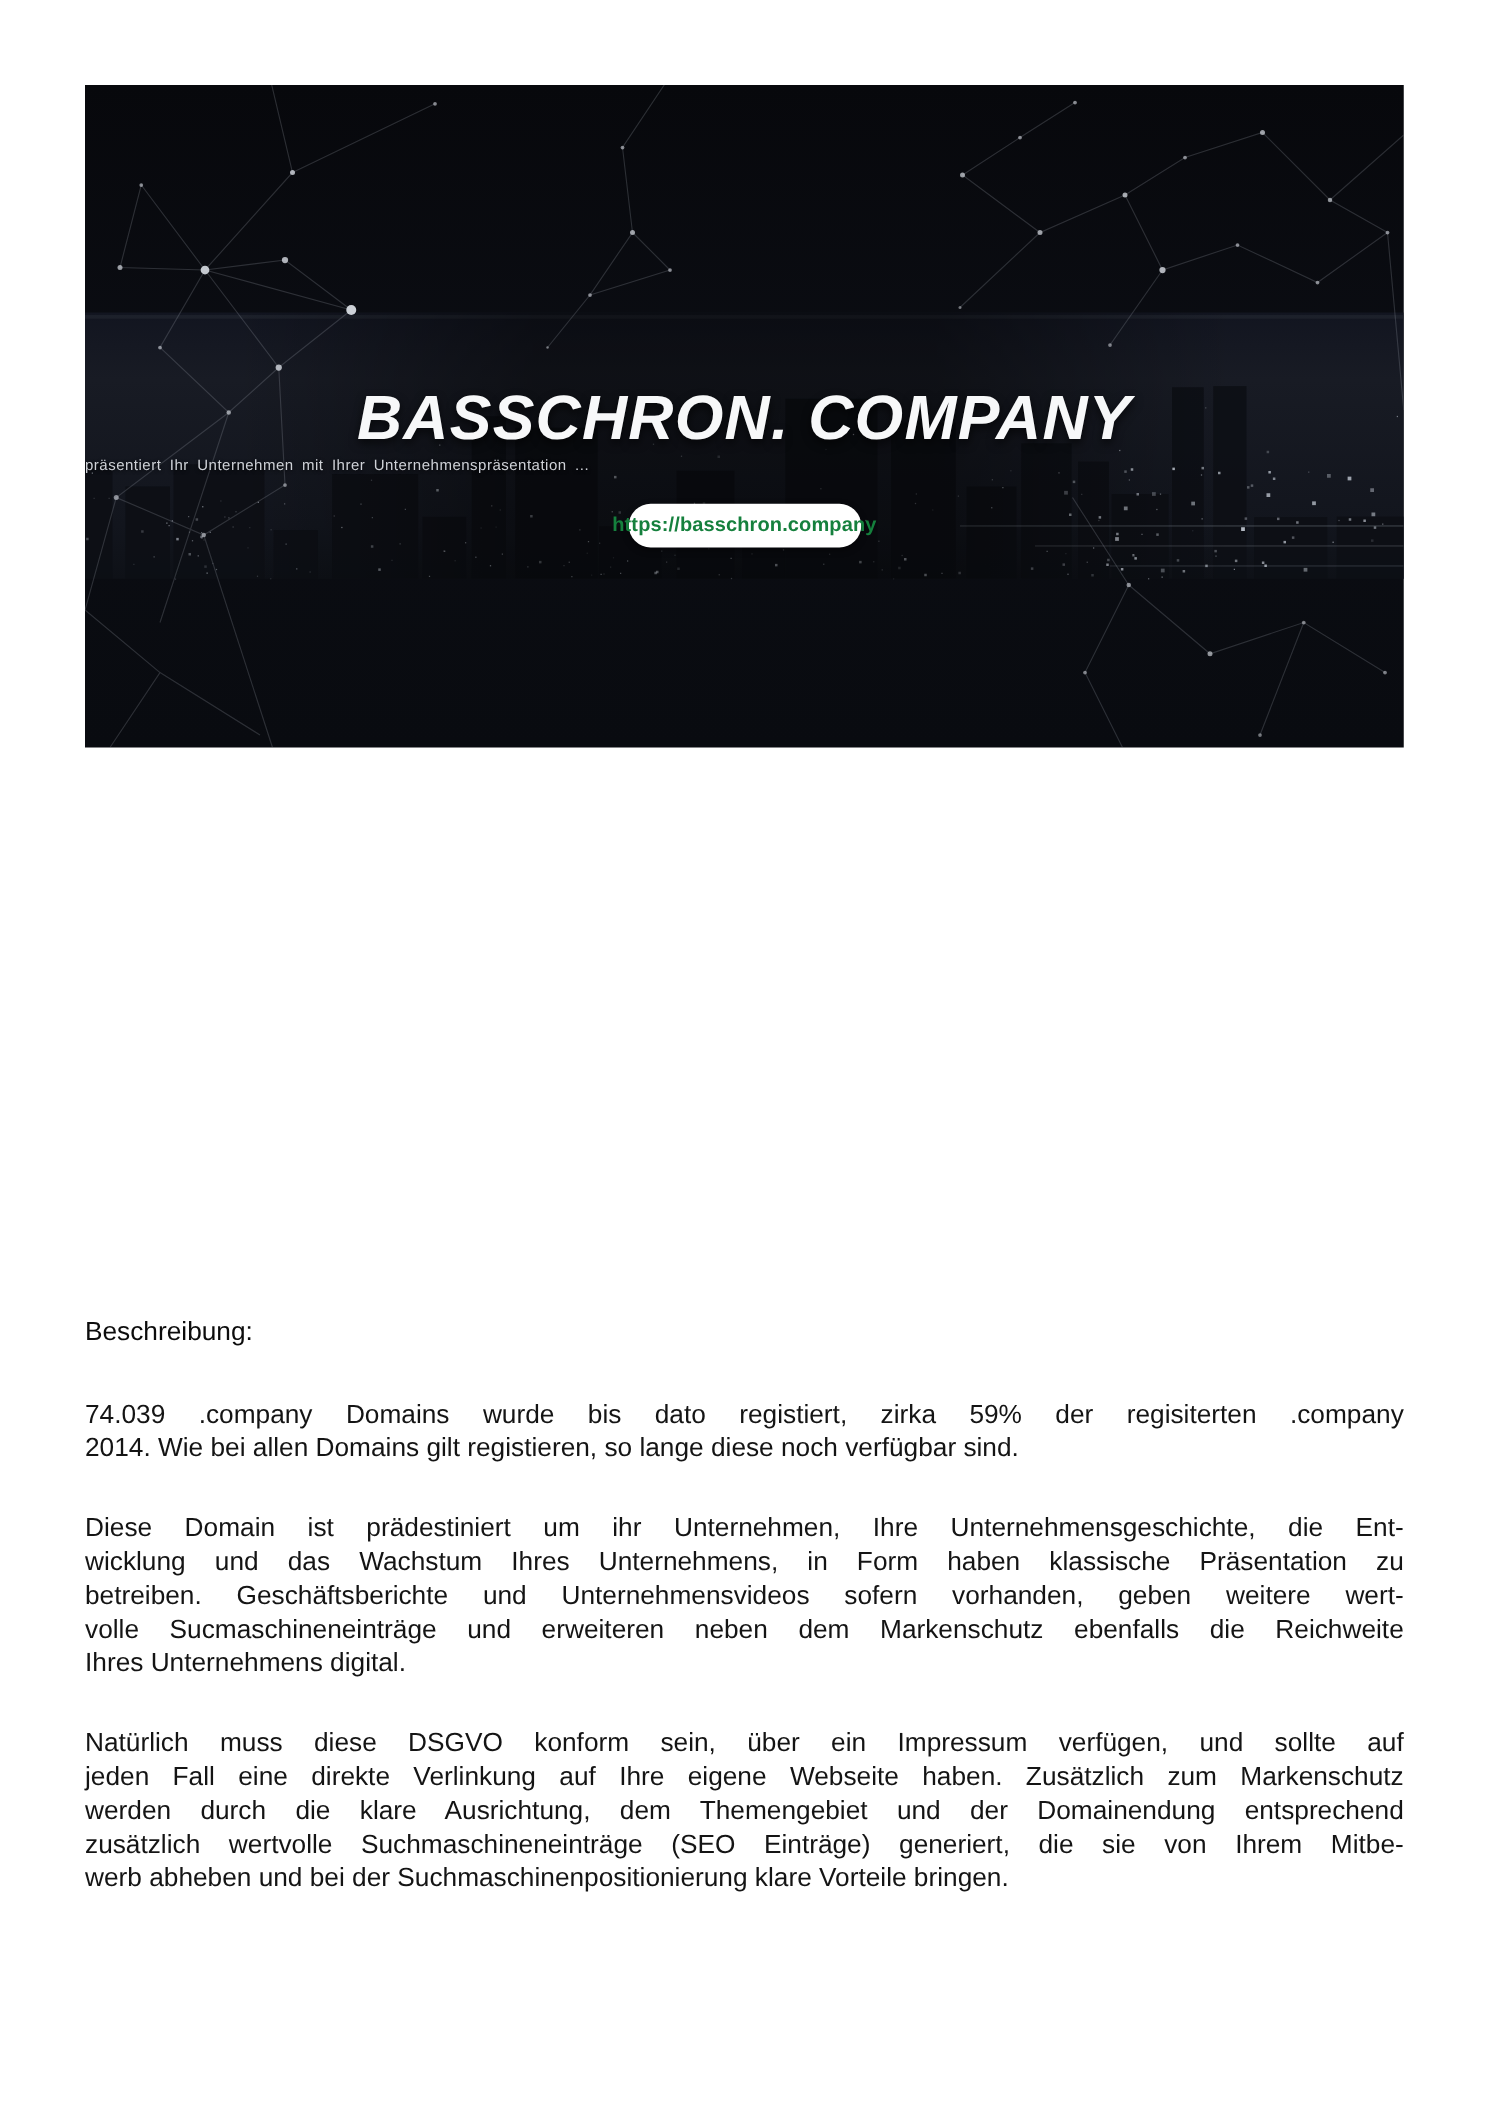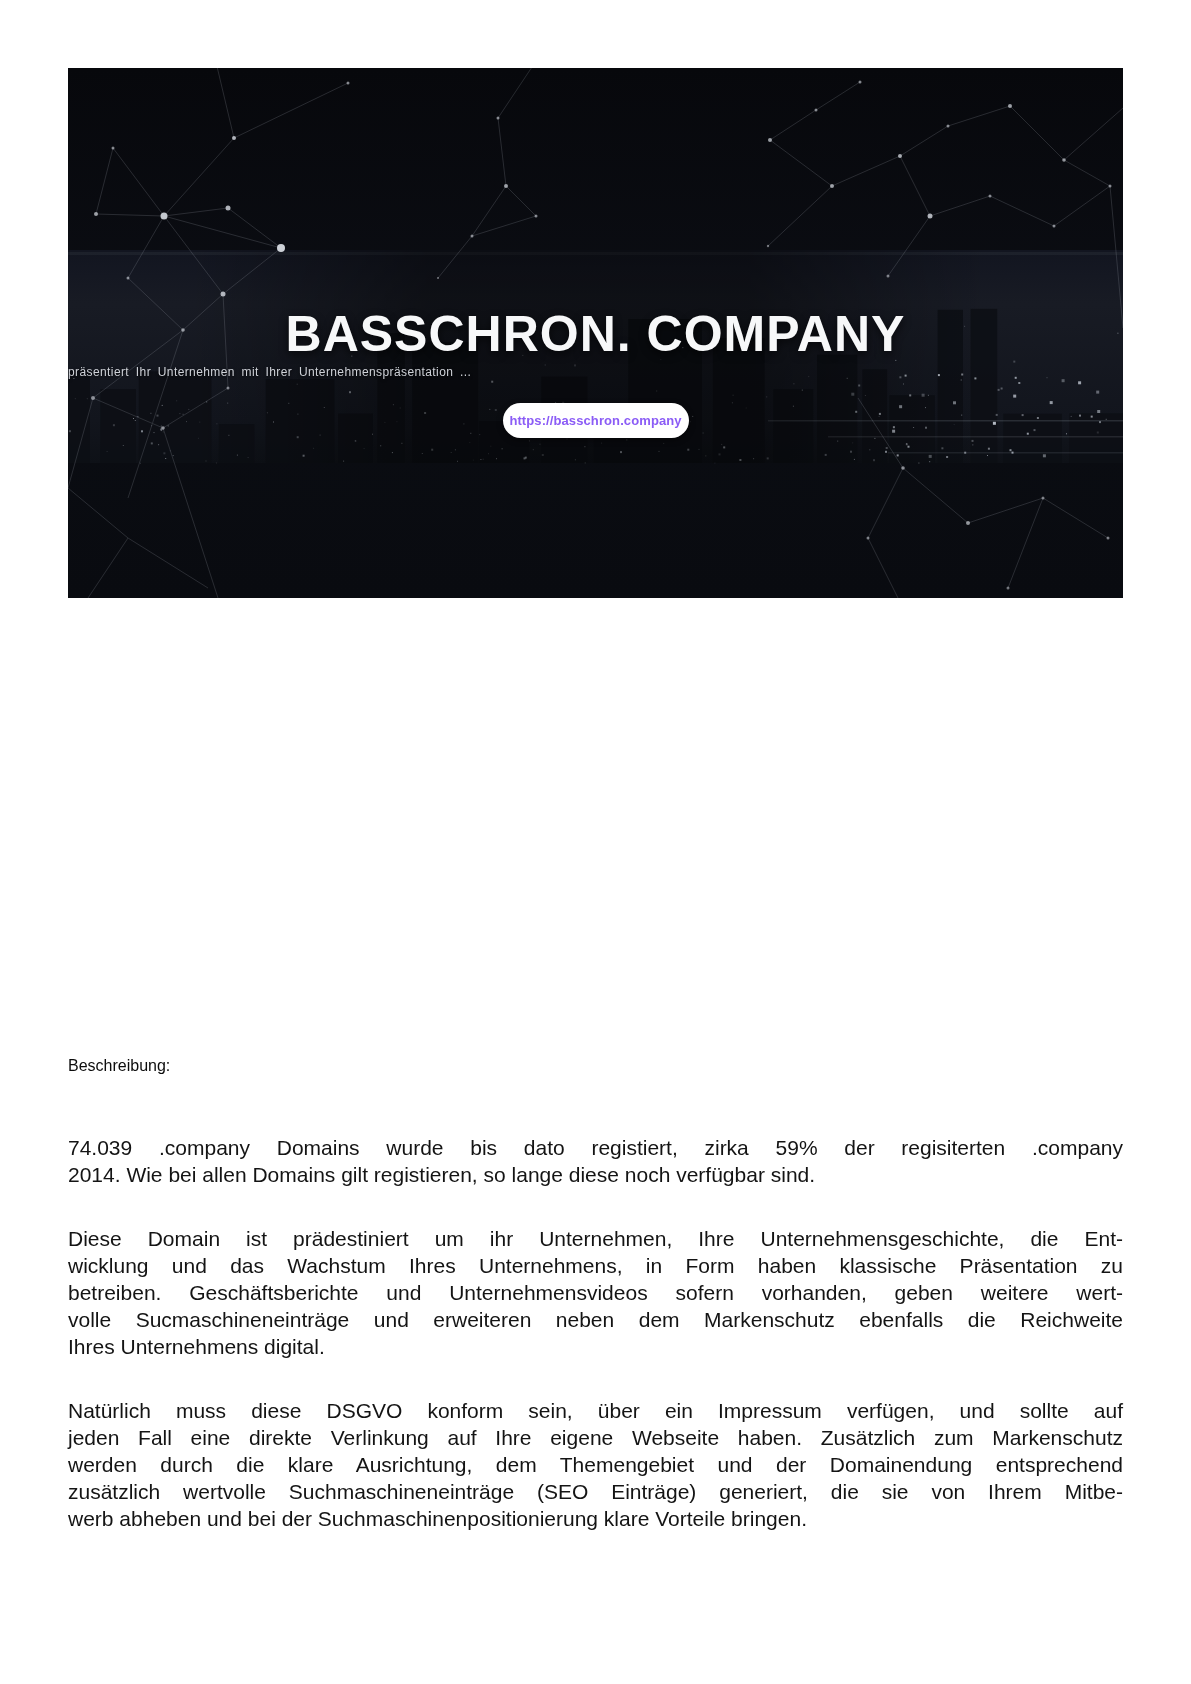--- a/index.html
+++ b/index.html
@@ -26,20 +26,21 @@
   .banner-title {
     position: absolute;
     left: 0; right: 0; top: 237px;
     text-align: center;
     font-size: 50px;
     font-weight: 800;
     letter-spacing: 1px;
     color: #f7f8f9;
     text-shadow: 0 3px 8px rgba(0,0,0,0.65);
     white-space: nowrap;
+    font-style: italic;
   }
   .banner-subtitle {
     position: absolute;
     left: 0; right: 0; top: 297px;
     text-align: left;
     font-size: 12px;
     font-weight: 400;
     letter-spacing: 0.4px;
     word-spacing: 3px;
     color: #cfd2d8;
@@ -51,36 +52,36 @@
     left: 50%; top: 335px;
     transform: translateX(-50%);
     width: 186px; height: 35px;
     background: #ffffff;
     border-radius: 18px;
     display: flex; align-items: center; justify-content: center;
     box-shadow: 0 2px 6px rgba(0,0,0,0.45);
     cursor: pointer;
   }
   .url-pill span {
-    font-size: 13px;
+    font-size: 16px;
     font-weight: 700;
-    color: #8b5cf6;
+    color: #15803d;
     letter-spacing: 0.1px;
     white-space: nowrap;
   }
   .description {
     position: absolute;
     left: 68px; top: 1052px;
     width: 1055px;
   }
   .desc-heading {
-    font-size: 16px;
+    font-size: 21px;
     line-height: 28px;
     color: #0c0c0c;
-    margin-bottom: 54px;
+    margin-bottom: 38px;
   }
   .paragraph { margin-bottom: 37px; }
   .paragraph:last-child { margin-bottom: 0; }
   .paragraph .line {
     font-size: 21px;
     line-height: 27px;
     color: #141414;
     text-align: justify;
     text-align-last: justify;
     white-space: normal;

